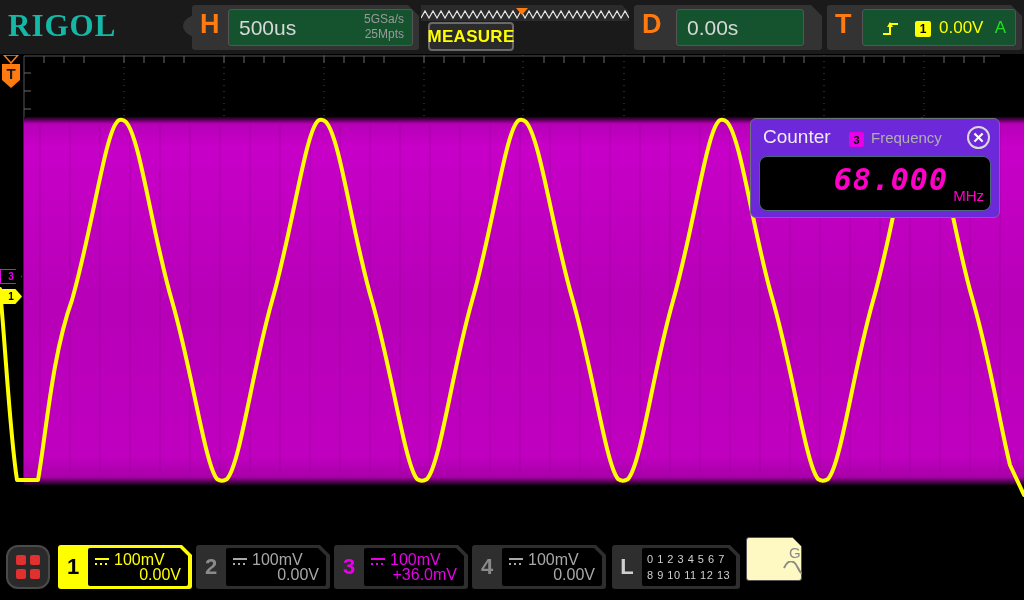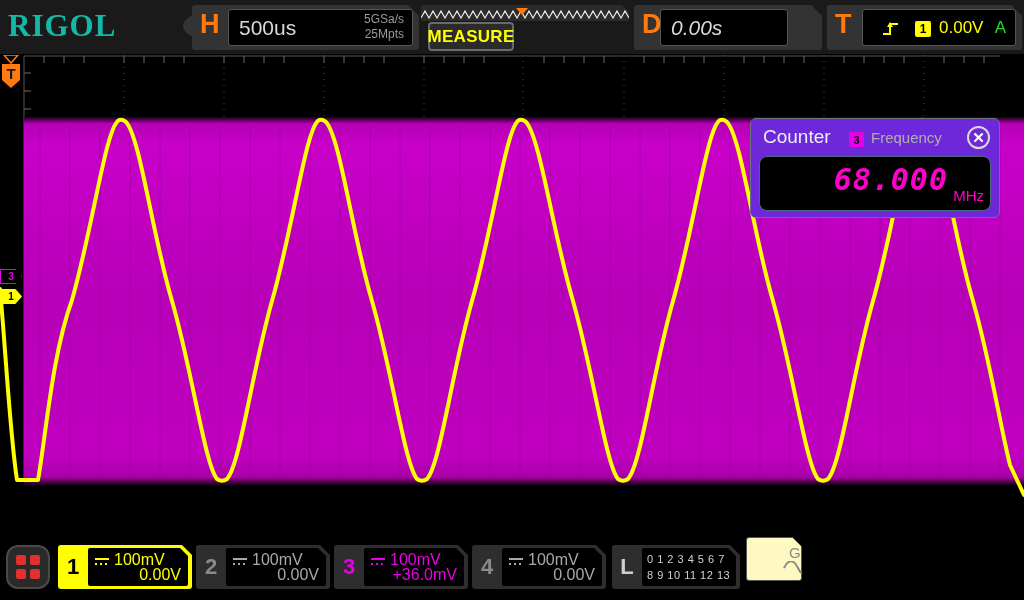--- a/index.html
+++ b/index.html
@@ -38,21 +38,21 @@
   }
   .panel-clip {
     
     clip-path: polygon(0 0, calc(100% - 11px) 0, 100% 11px, 100% 100%, 0 100%);
   }
   .panel-letter {
     position:absolute; font-size:27px; font-weight:bold; color:#ff7b0f;
     font-family:"Liberation Sans", sans-serif;
   }
   .readout {
-    position:absolute; background:#000000; border:1px solid #555;
+    position:absolute; background:#14532d; border:1px solid #555;
     border-radius:3px;
   }
 
   
   #h-panel { left:192px; top:5px; width:227px; height:45px; }
   #h-letter { left:200px; top:9px; }
   #h-read { left:228px; top:9px; width:185px; height:37px; }
   #h-scale { position:absolute; left:10px; top:6px; font-size:21px; color:#d8d8d8; }
   #h-rate { position:absolute; right:8px; top:2px; font-size:12px; color:#9a9a9a; text-align:right; line-height:1.25; }
 
@@ -75,21 +75,21 @@
     background:#2b2b2b; border:2px solid #6a6a6a; border-radius:4px;
     display:flex; align-items:center; justify-content:center;
     font-size:17px; font-weight:bold; letter-spacing:0.3px;
   }
   #btn-measure { left:428px; top:22px; width:86px; color:#ffff00; }
   #btn-stoprun { left:532px; top:22px; width:94px; color:#22dd22; }
 
   
   #d-panel { left:634px; top:5px; width:188px; height:45px; }
   #d-letter { left:642px; top:9px; }
-  #d-read { left:660px; top:9px; width:128px; height:37px;font-style:italic; }
+  #d-read { left:676px; top:9px; width:128px; height:37px; }
   #d-val { position:absolute; left:10px; top:6px; font-size:21px; color:#d8d8d8; }
 
   
   #t-panel { left:827px; top:5px; width:195px; height:45px; }
   #t-letter { left:835px; top:9px; }
   #t-read { left:862px; top:9px; width:154px; height:37px; }
   #t-edge { position:absolute; left:18px; top:9px; }
   #t-chan {
     position:absolute; left:52px; top:11px; width:16px; height:16px;
     background:#ffff00; color:#000; font-size:12px; font-weight:bold;

